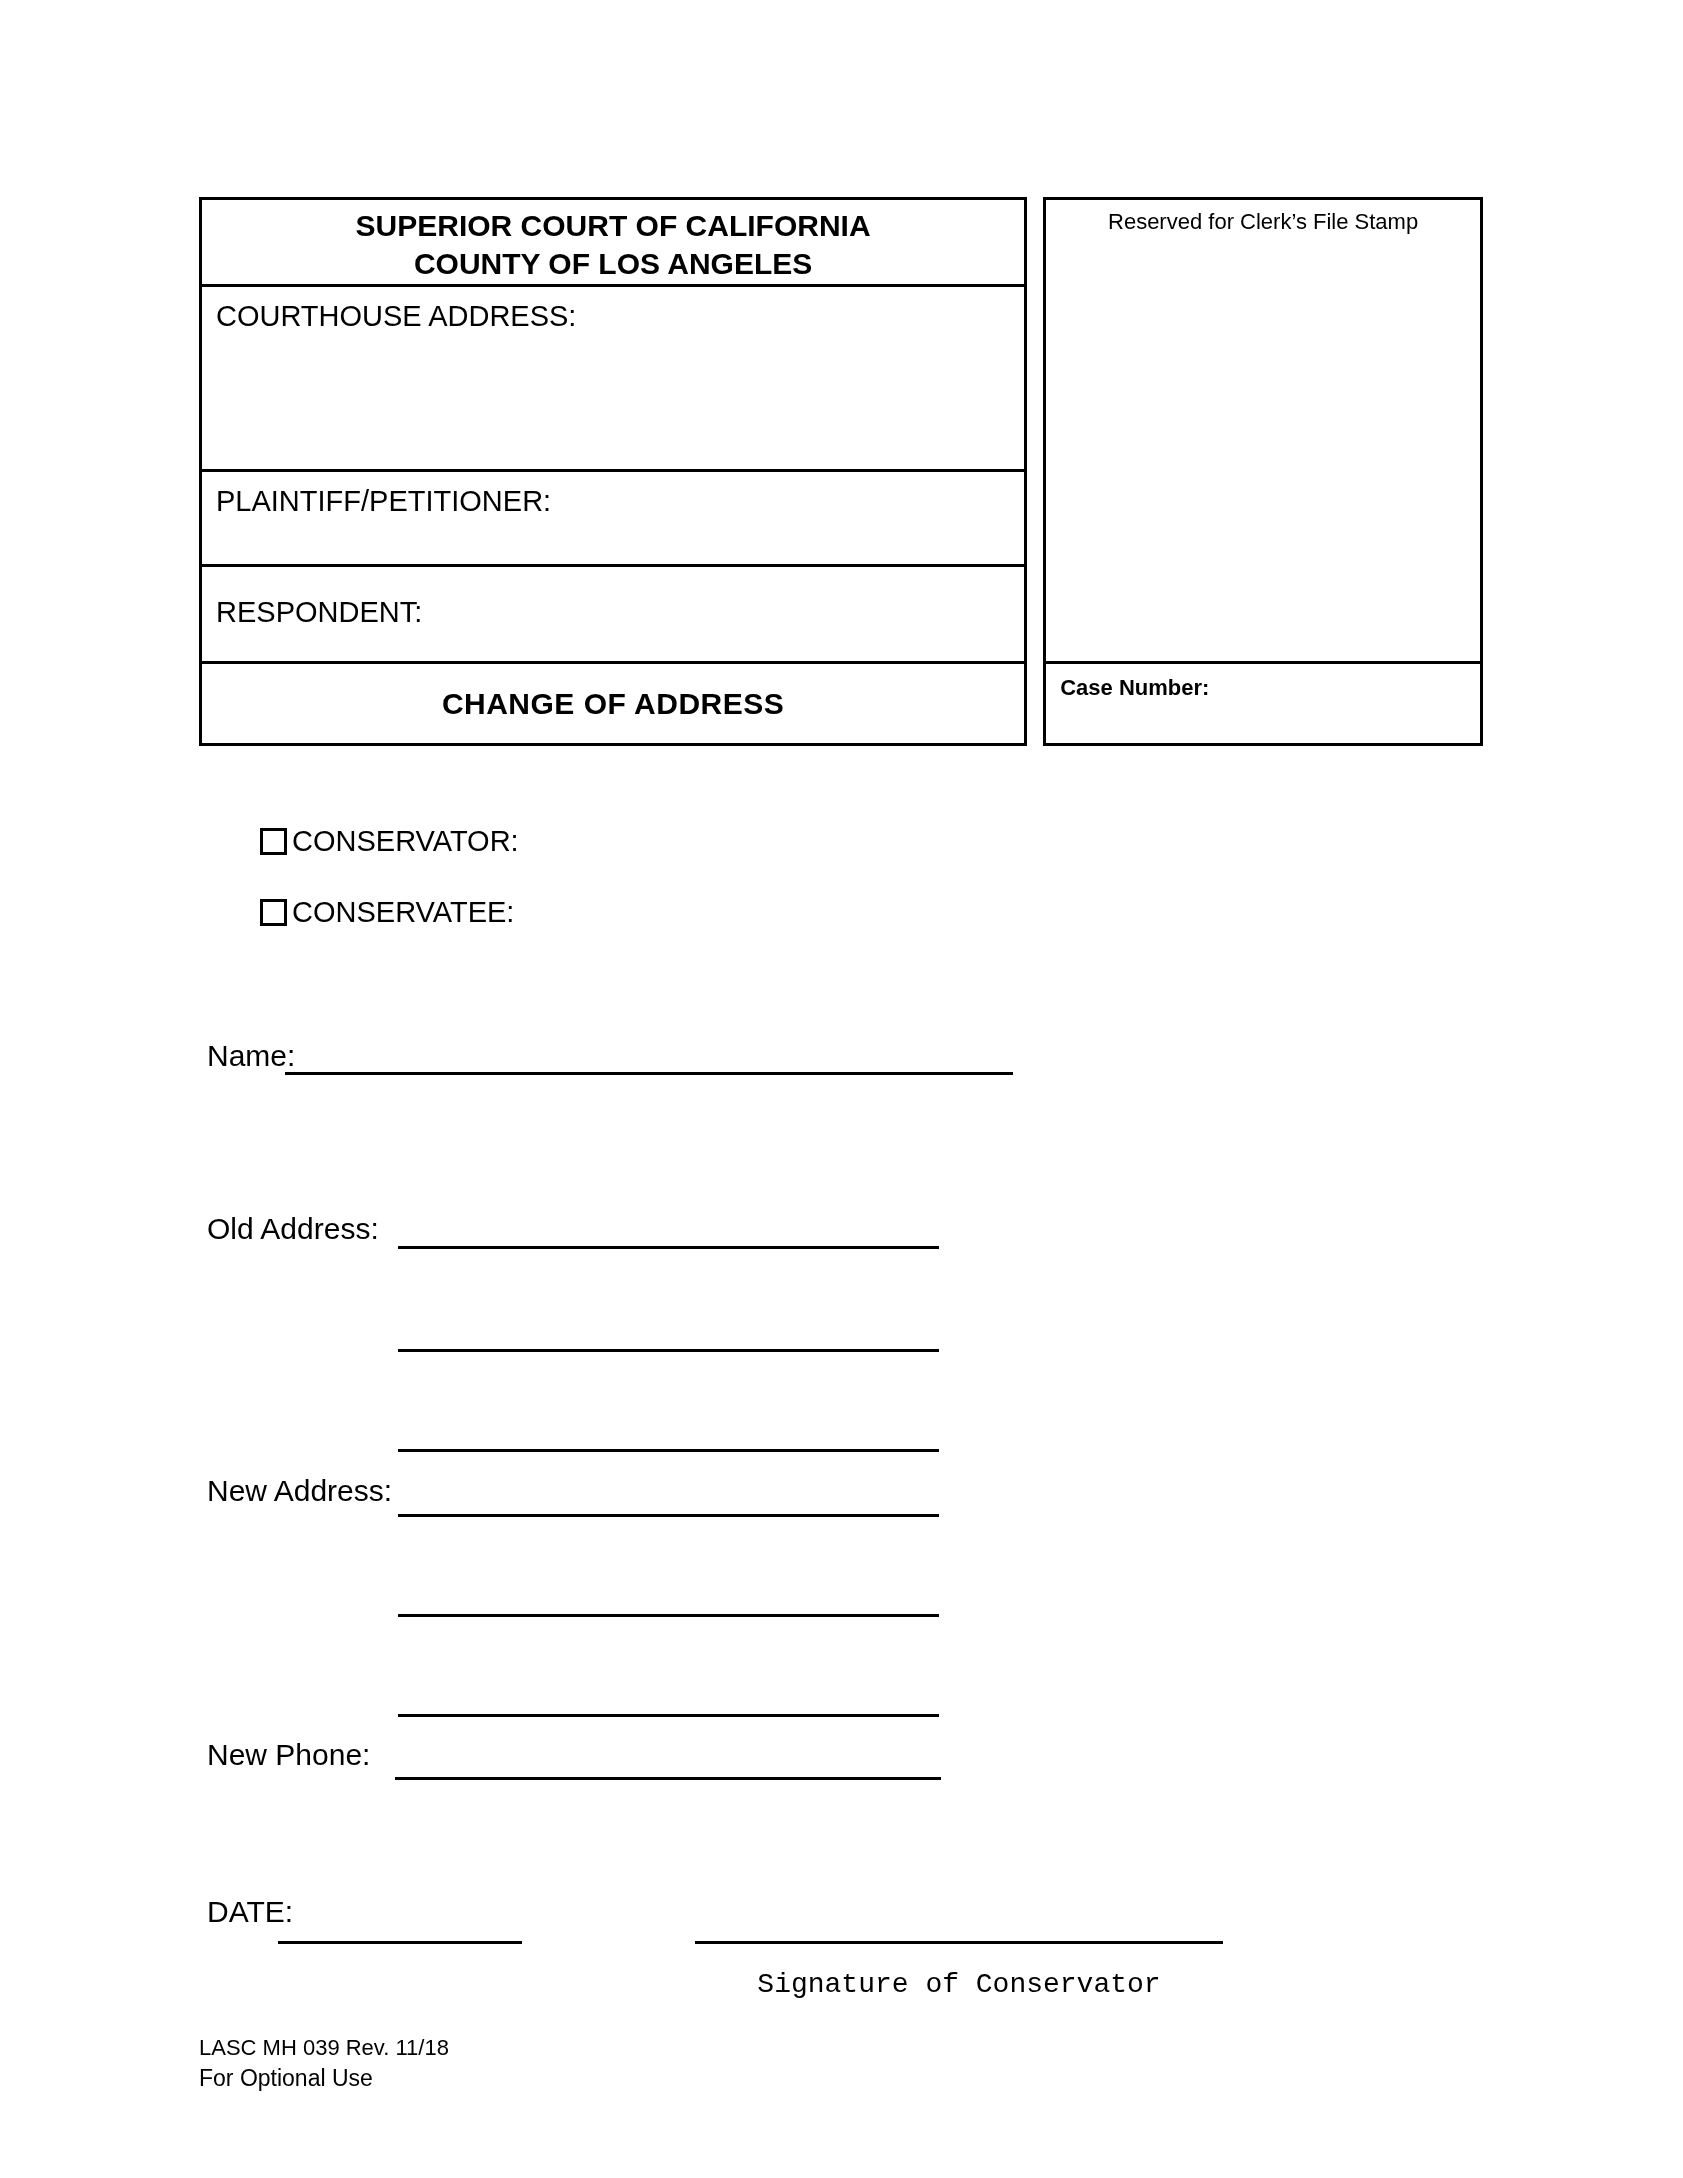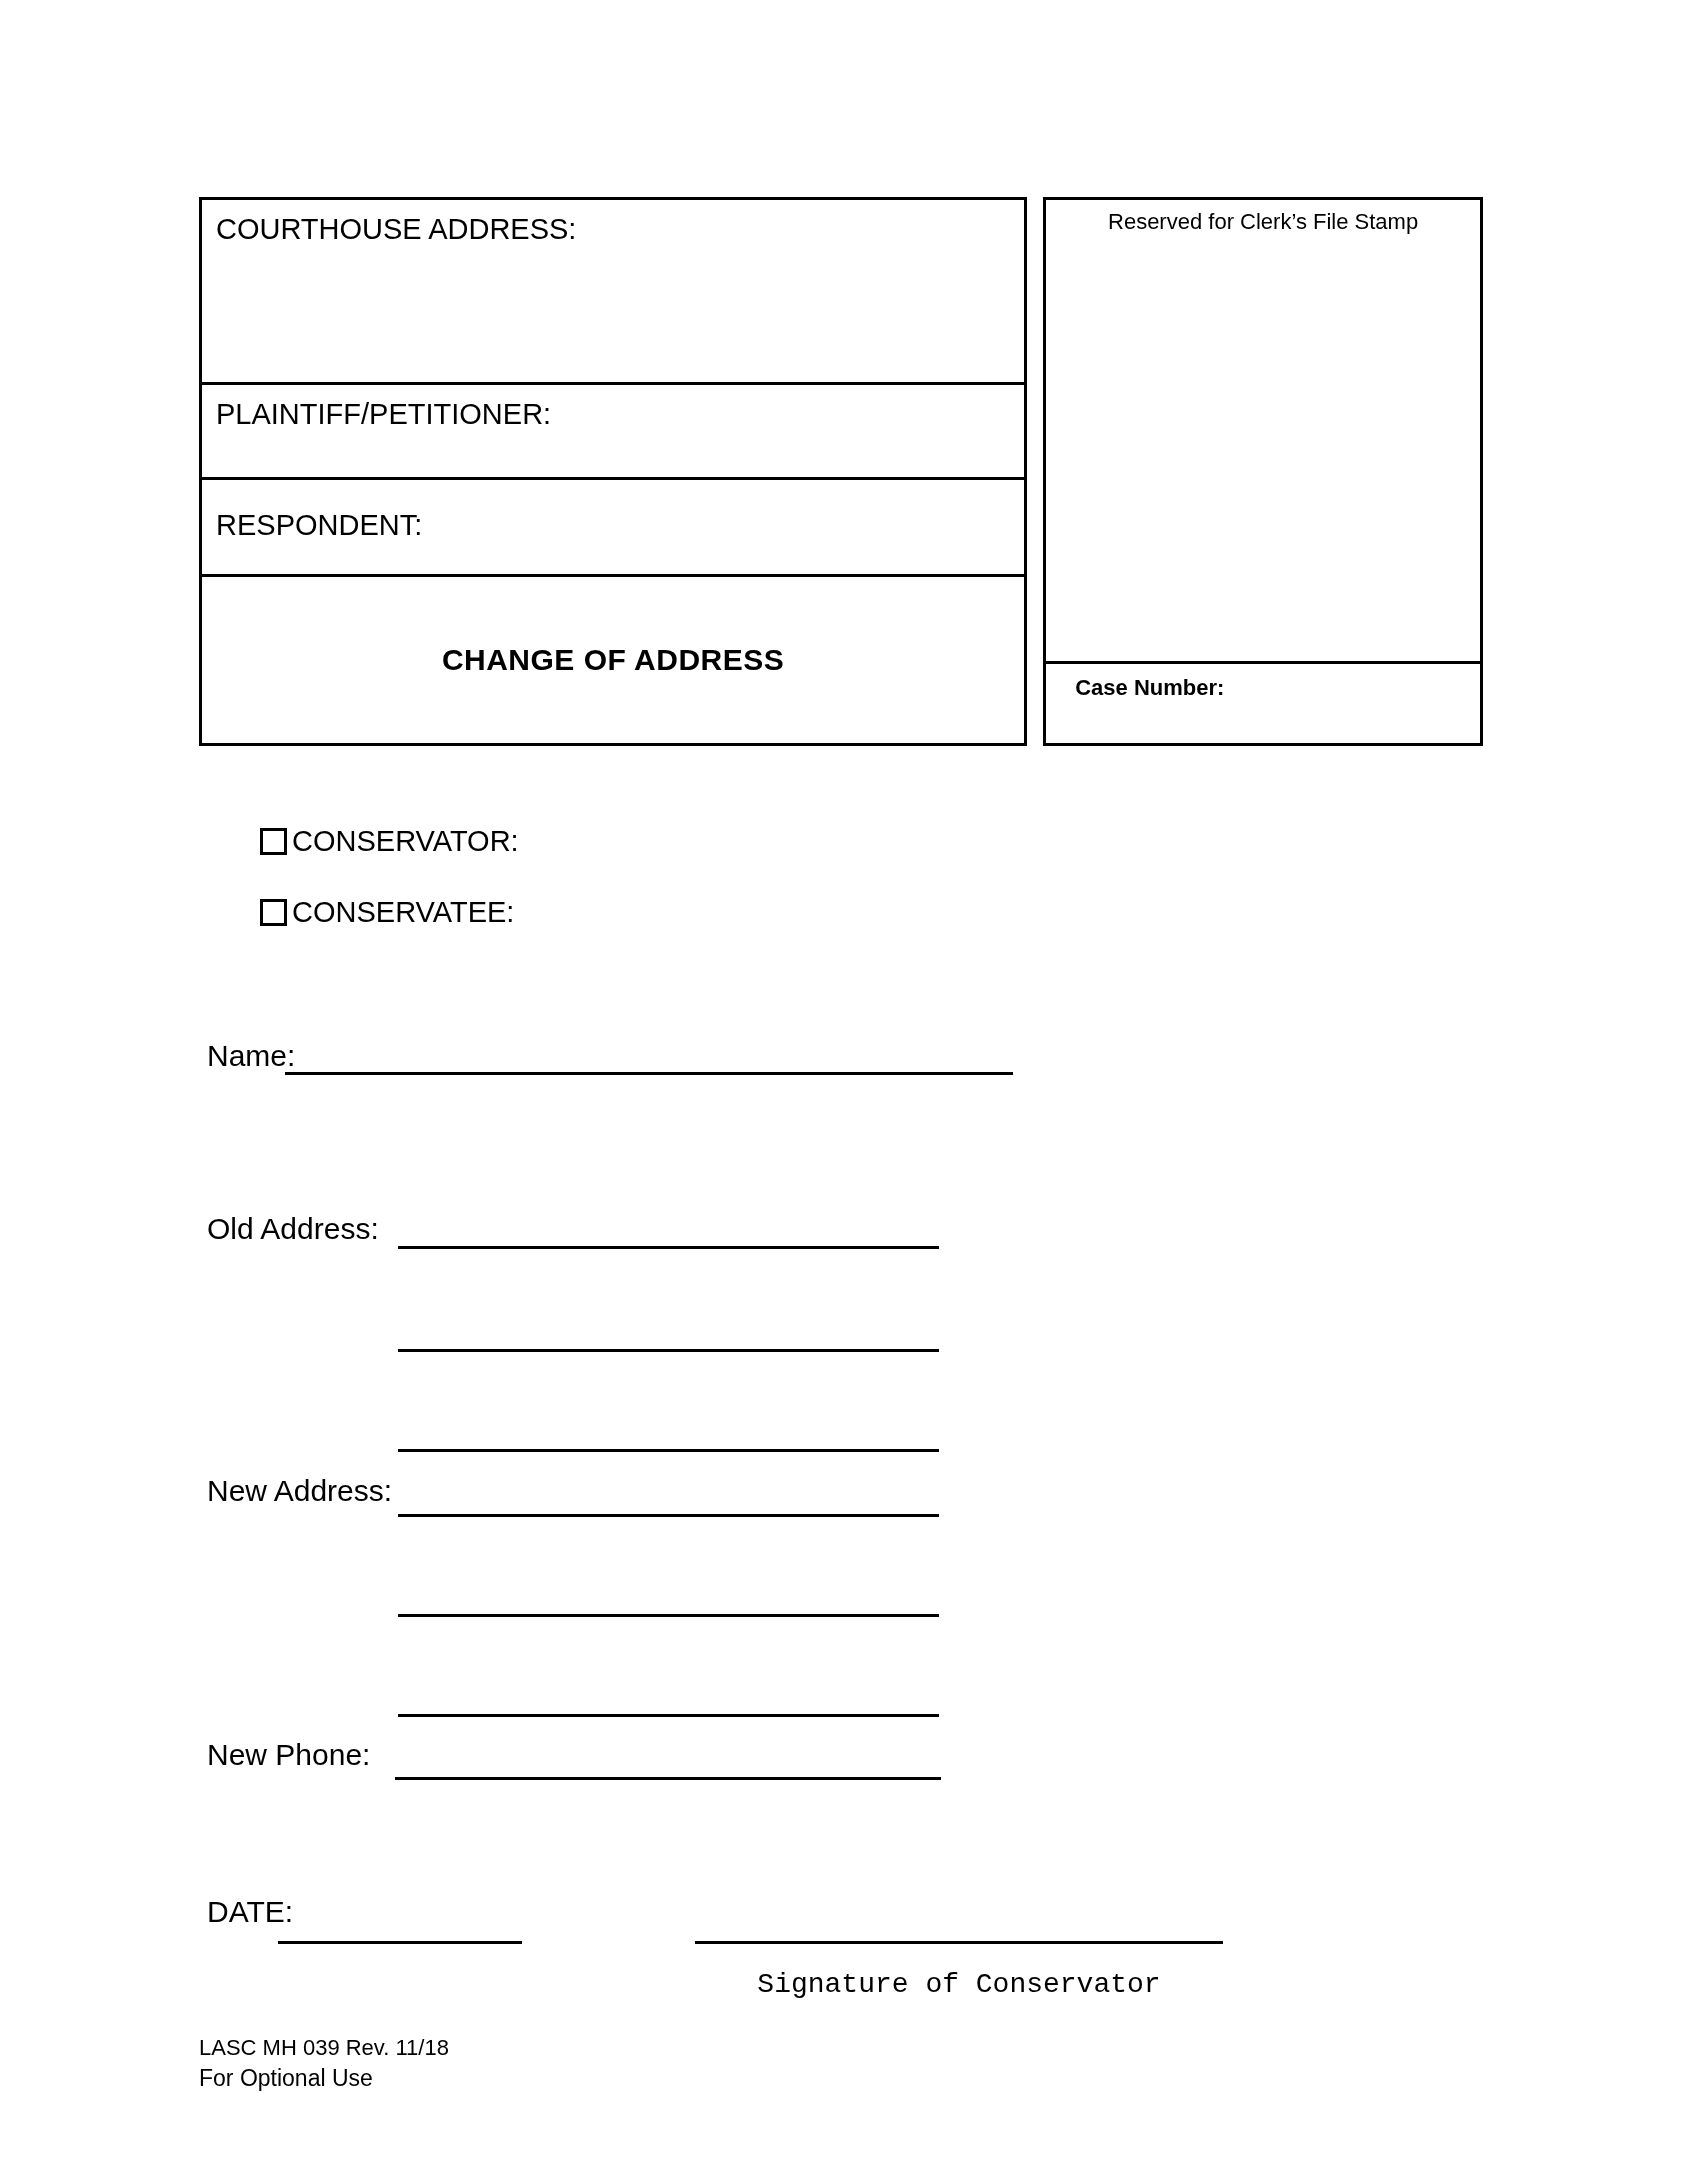--- a/index.html
+++ b/index.html
@@ -77,21 +77,21 @@
   }
   .clerk-cell {
     height: 464px;
     border-bottom: 3px solid #000;
     text-align: center;
     padding-top: 9px;
     font-size: 22px;
   }
   .casenum-cell {
     flex: 1;
-    padding: 11px 29px;
+    padding: 11px 14px;
     font-size: 22px;
     font-weight: bold;
   }
 
   
   .cb-row {
     position: absolute;
     left: 260px;
     display: flex;
     align-items: center;
@@ -161,20 +161,24 @@
     font-size: 23px;
   }
 </style>
 </head>
 <body>
 
 <div class="page">
 
   <div class="form-table">
     <div class="col-left">
+      <div class="cell title-cell">
+        <div>SUPERIOR COURT OF CALIFORNIA</div>
+        <div>COUNTY OF LOS ANGELES</div>
+      </div>
       <div class="cell courthouse-cell">
         <span>COURTHOUSE ADDRESS:</span>
       </div>
       <div class="cell plaintiff-cell">
         <span>PLAINTIFF/PETITIONER:</span>
       </div>
       <div class="cell respondent-cell">
         <span>RESPONDENT:</span>
       </div>
       <div class="cell change-cell">

